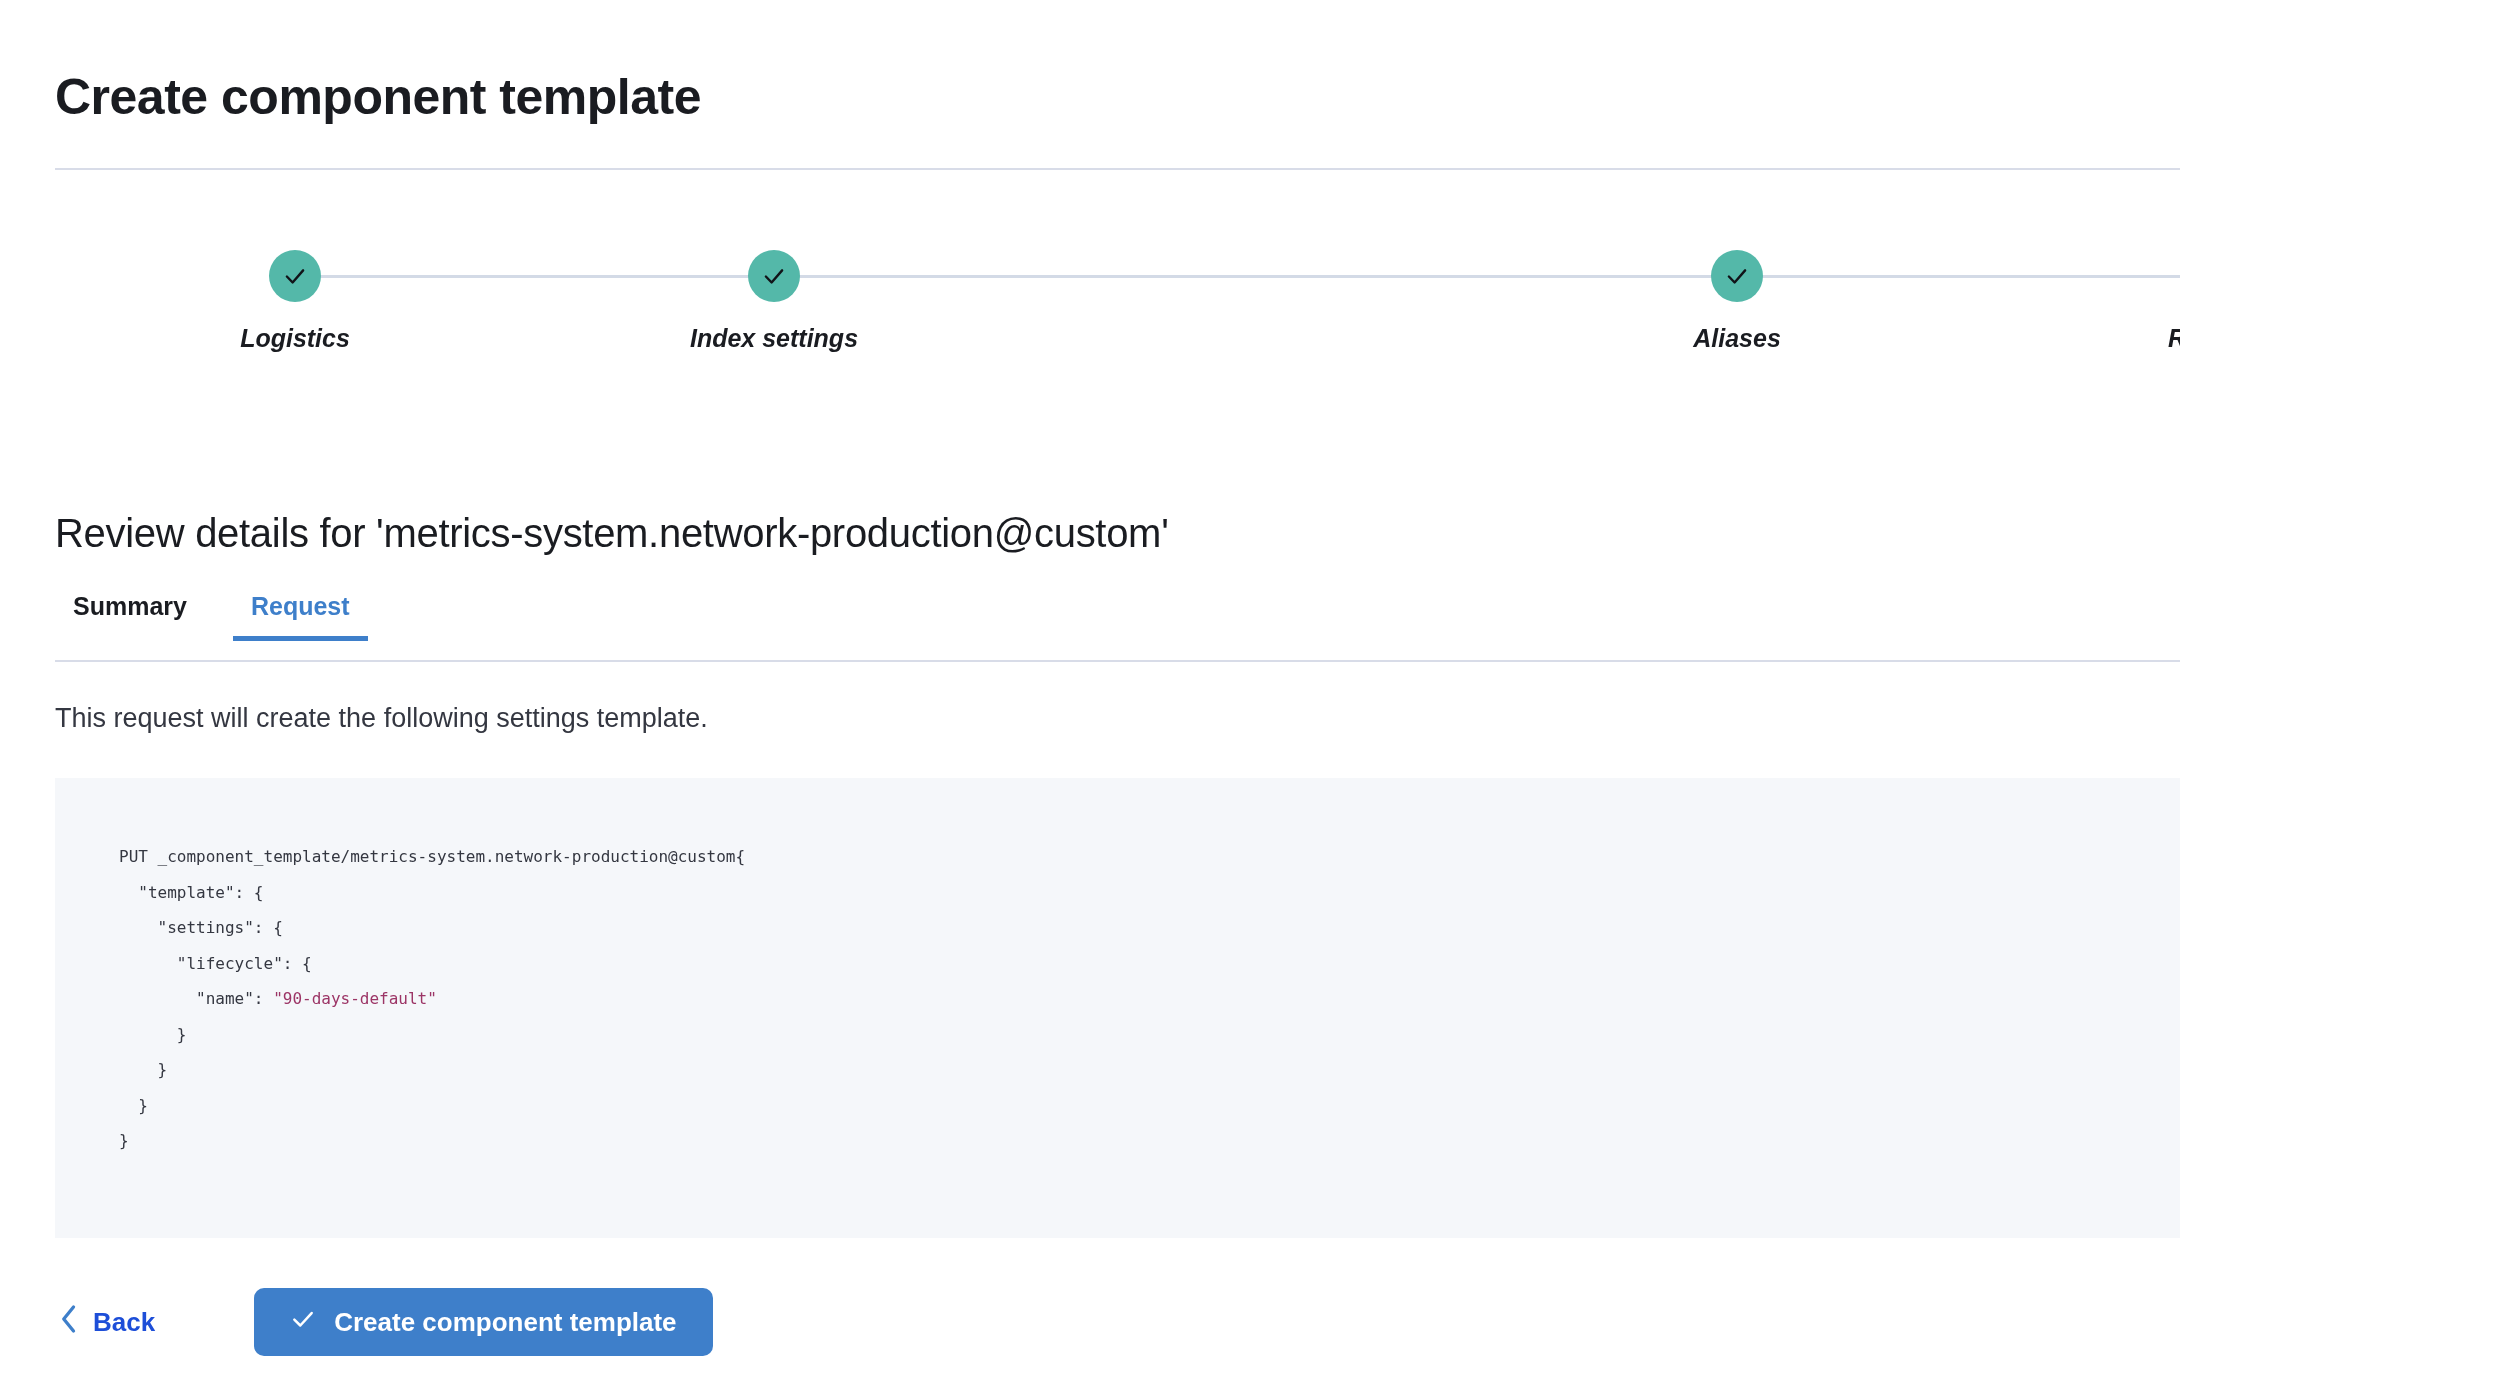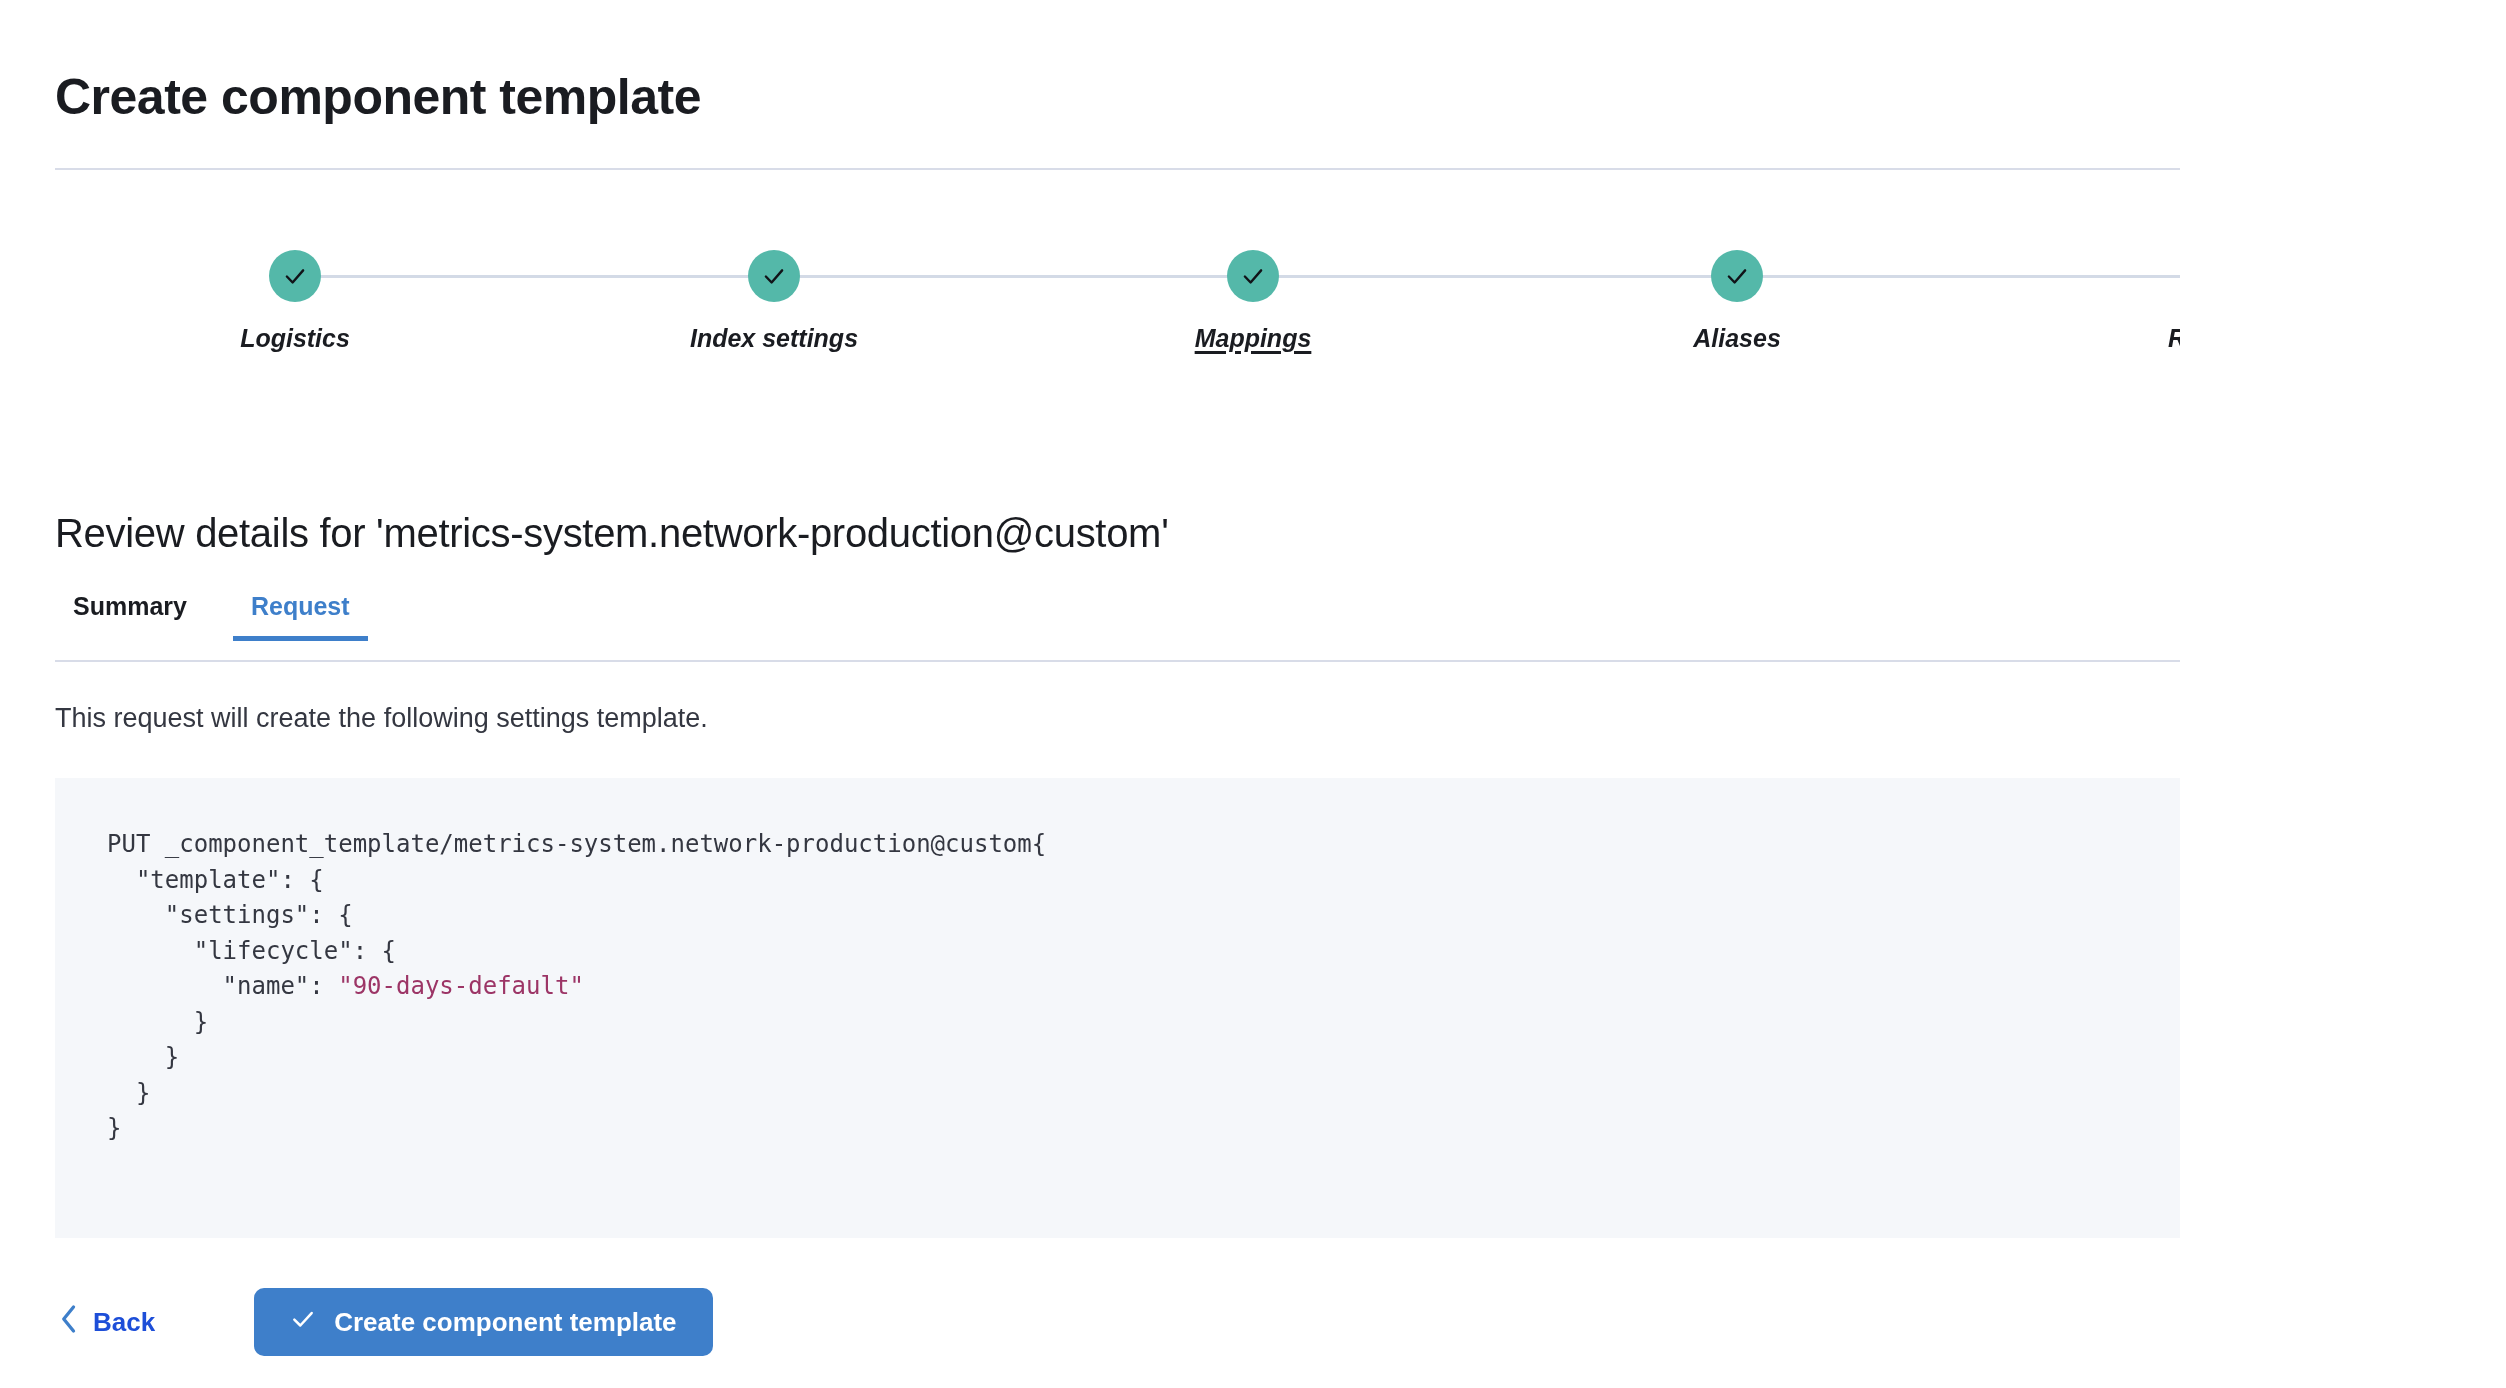--- a/index.html
+++ b/index.html
@@ -166,23 +166,23 @@
     top: 778px;
     width: 2400px;
     height: 460px;
     background: #f5f7fa;
     border-radius: 0px;
   }
   .code-pre {
     position: absolute;
     left: 48px;
     top: 45px;
-    margin: 4px;
+    margin: 16px;
     font-family: "DejaVu Sans Mono", "Liberation Mono", monospace;
-    font-size: 24px;
+    font-size: 16px;
     line-height: 35.5px;
     color: #343741;
     white-space: pre;
   }
   .code-pre .str { color: #9c3566; }
   .copy-btn {
     position: absolute;
     right: 22px;
     top: 30px;
     width: 52px;
@@ -255,27 +255,20 @@
             </svg>
           </span>
         </div><div class="step-label">Logistics</div></div>
       <div class="step" style="left: 719px;"><div class="step-circle">
           <span>
             <svg width="26" height="26" viewBox="0 0 24 24" fill="none" stroke="#111318" stroke-width="2.2" stroke-linecap="round" stroke-linejoin="round">
               <polyline points="4.5,12.5 9.8,18 19.5,6.8"></polyline>
             </svg>
           </span>
         </div><div class="step-label">Index settings</div></div>
-      <div class="step" style="left: 1198px;"><div class="step-circle">
-          <span>
-            <svg width="26" height="26" viewBox="0 0 24 24" fill="none" stroke="#111318" stroke-width="2.2" stroke-linecap="round" stroke-linejoin="round">
-              <polyline points="4.5,12.5 9.8,18 19.5,6.8"></polyline>
-            </svg>
-          </span>
-        </div><div class="step-label hovered">Mappings</div></div>
       <div class="step" style="left: 1682px;"><div class="step-circle">
           <span>
             <svg width="26" height="26" viewBox="0 0 24 24" fill="none" stroke="#111318" stroke-width="2.2" stroke-linecap="round" stroke-linejoin="round">
               <polyline points="4.5,12.5 9.8,18 19.5,6.8"></polyline>
             </svg>
           </span>
         </div><div class="step-label">Aliases</div></div>
       <div class="step" style="left: 2156px;"><div class="step-circle current">
           <span class="num">5</span>
         </div><div class="step-label current">Review</div></div>

